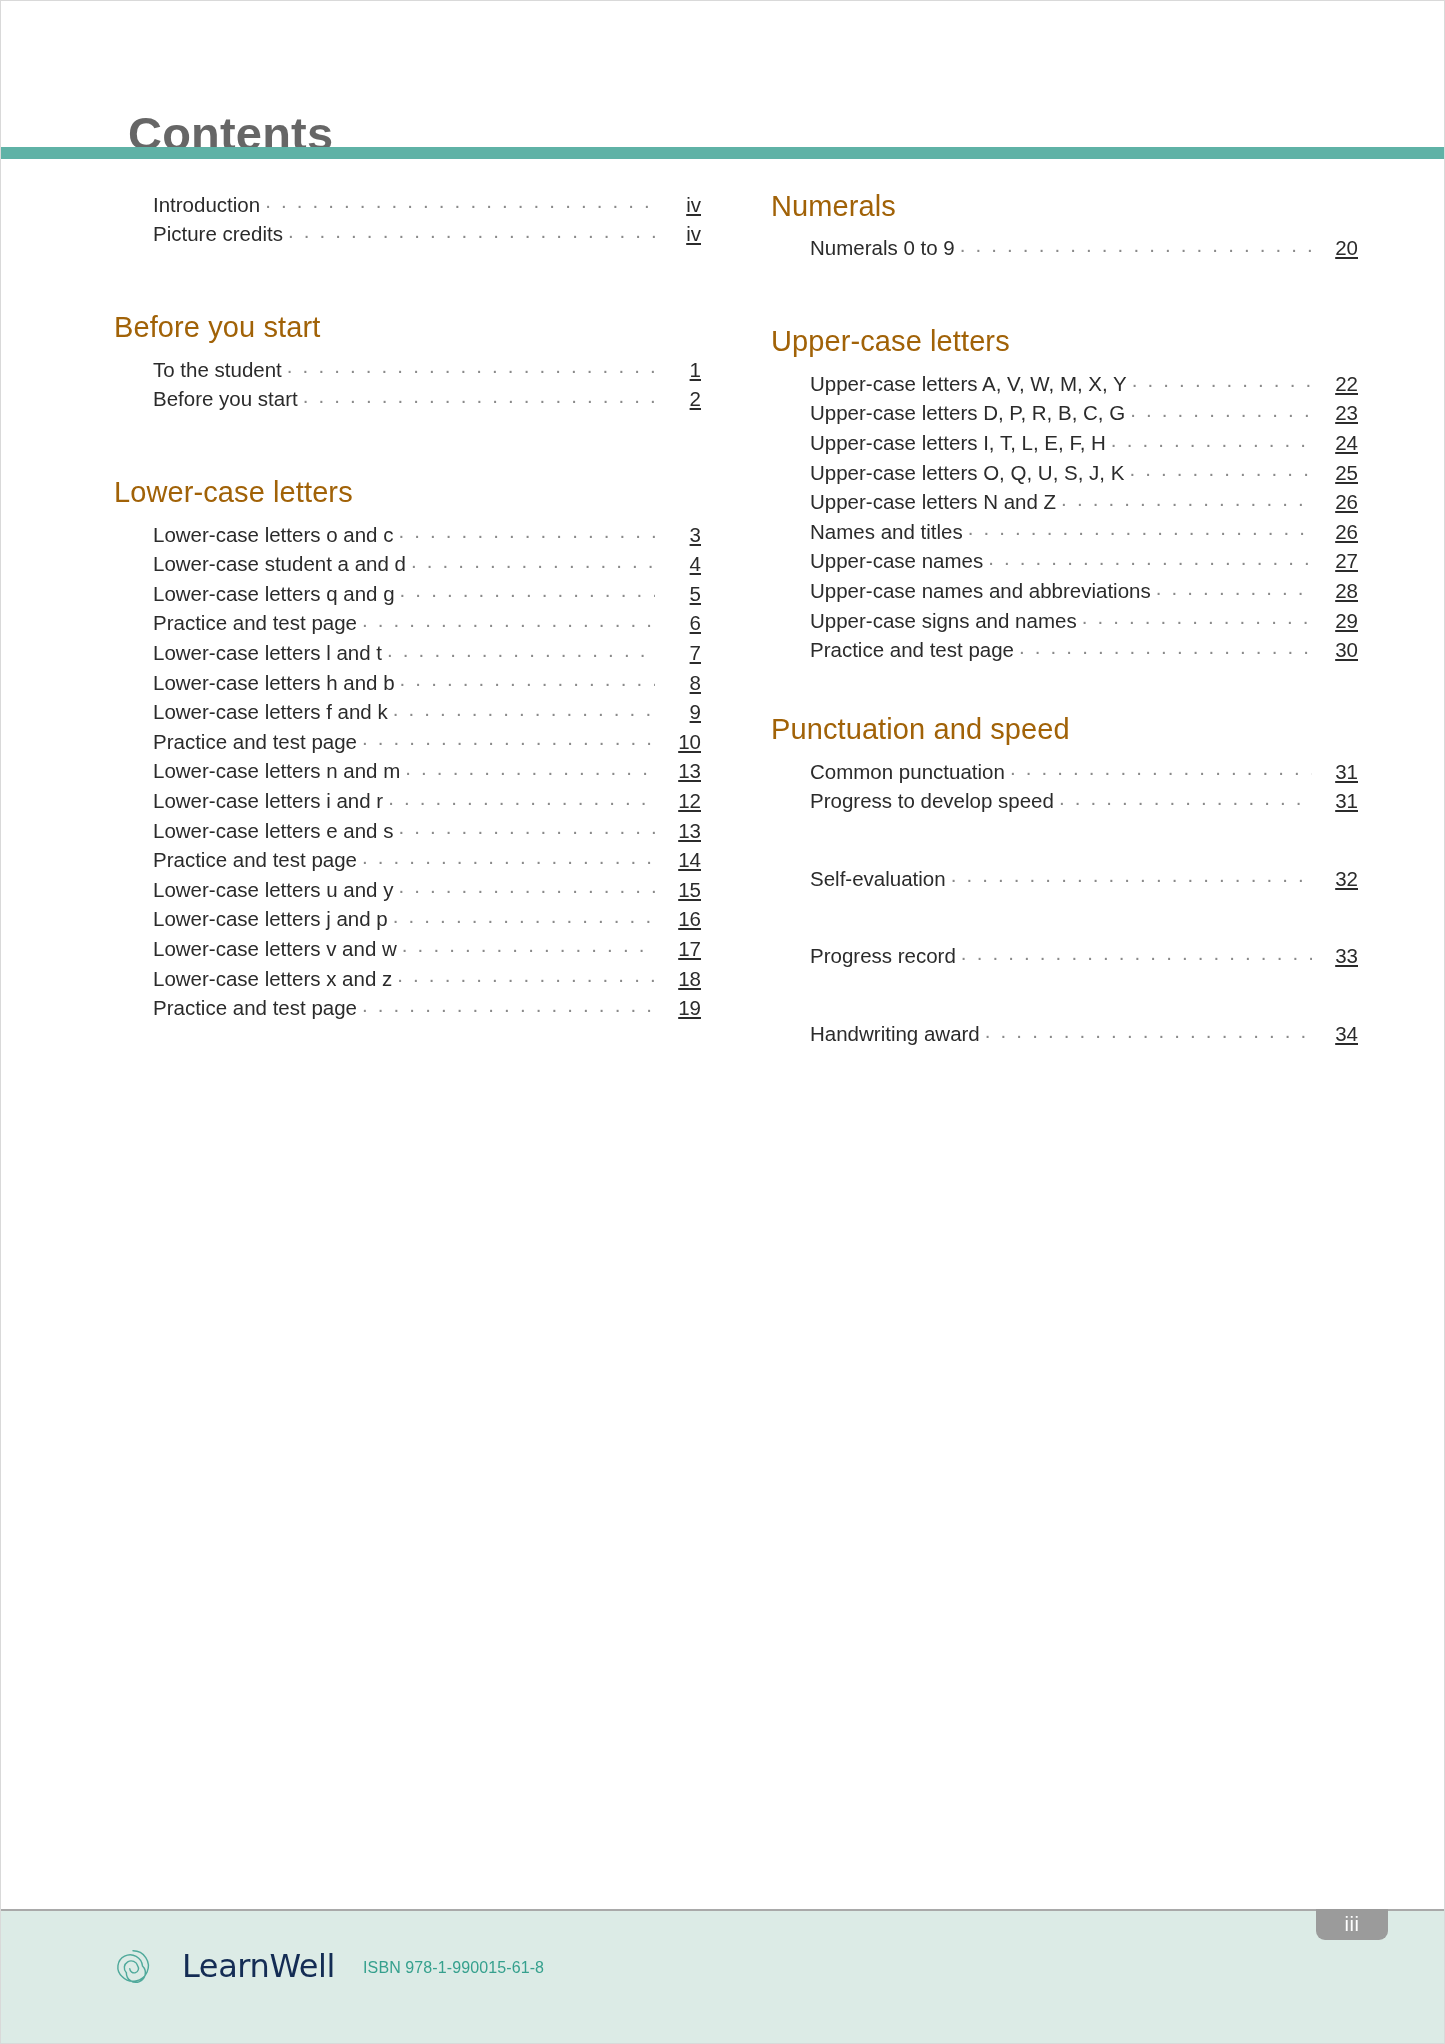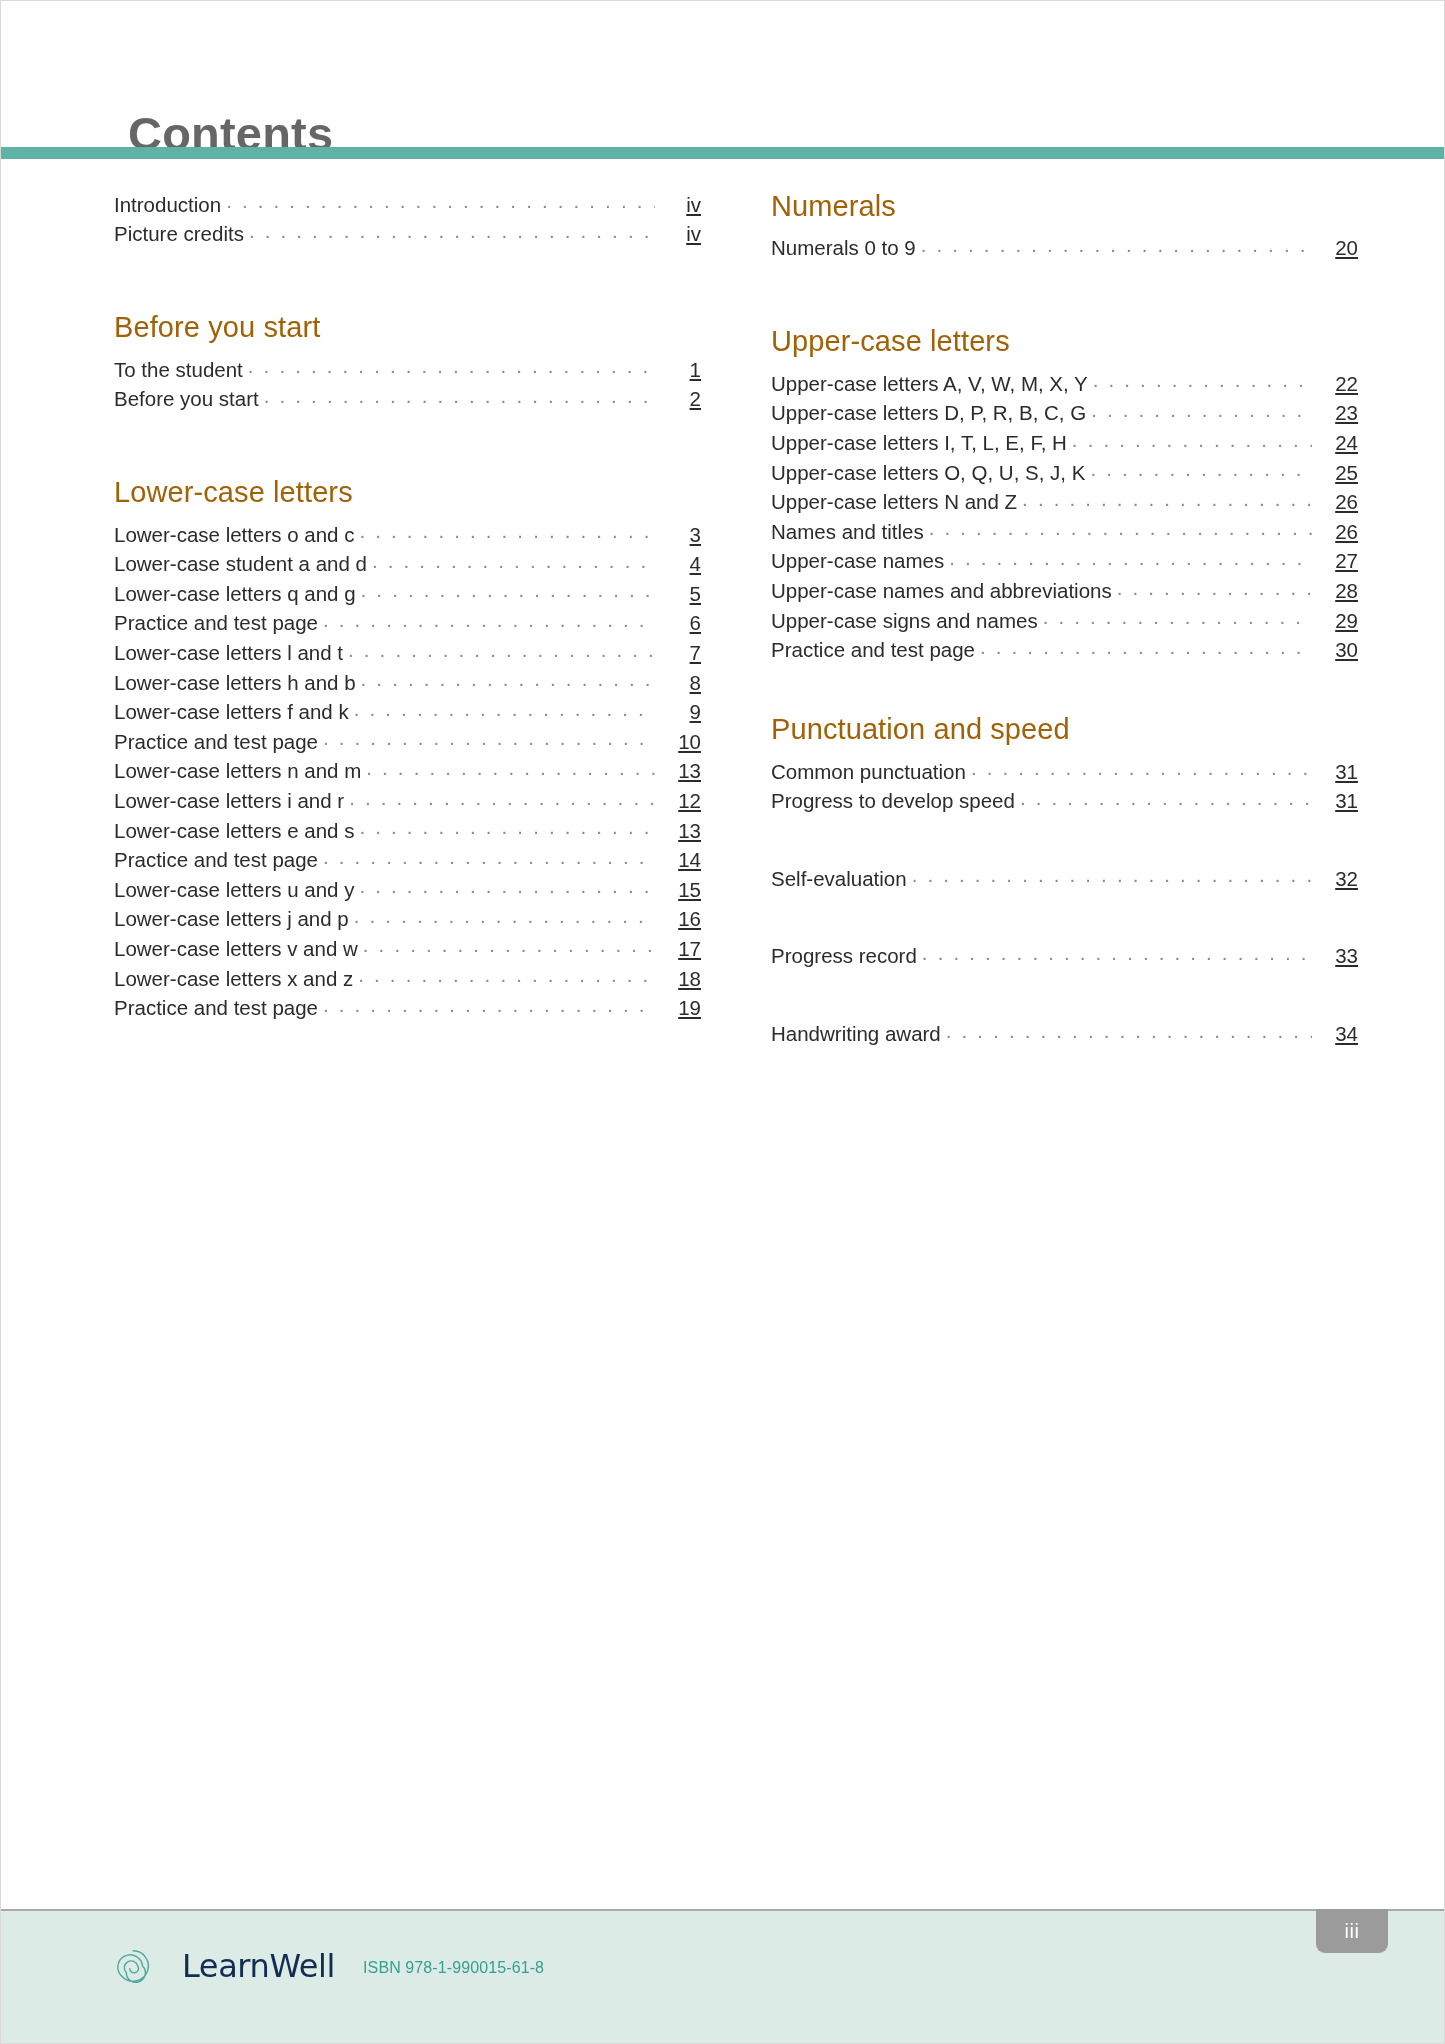--- a/index.html
+++ b/index.html
@@ -76,20 +76,21 @@
     align-items: baseline;
     font-size: 20.5px;
     color: #2b2b2b;
     line-height: 1;
     height: 29.6px;
   }
   .toc-entry .label {
     white-space: nowrap;
     flex: 0 0 auto;
     padding-right: 3px;
+    margin-left: 39px;
   }
   .toc-entry .leader {
     flex: 1 1 auto;
     overflow: hidden;
     height: 1em;
     position: relative;
     margin: 0 2px;
   }
   .toc-entry .leader::after {
     content: ". . . . . . . . . . . . . . . . . . . . . . . . . . . . . . . . . . . . . . . . . . . . . . . . . . . . . . . . . . . . . . . .";
@@ -148,21 +149,21 @@
     letter-spacing: 0.1px;
     line-height: 1;
     align-self: center;
     padding-top: 4px;
   }
   .folio-tab {
     position: absolute;
     right: 56px;
     top: -2px;
     width: 72px;
-    height: 44px;
+    height: 31px;
     background: #9b9b9b;
     border-radius: 0 0 9px 9px;
     color: #ffffff;
     font-size: 20px;
     display: flex;
     align-items: center;
     justify-content: center;
     letter-spacing: 0.5px;
   }
 </style>

